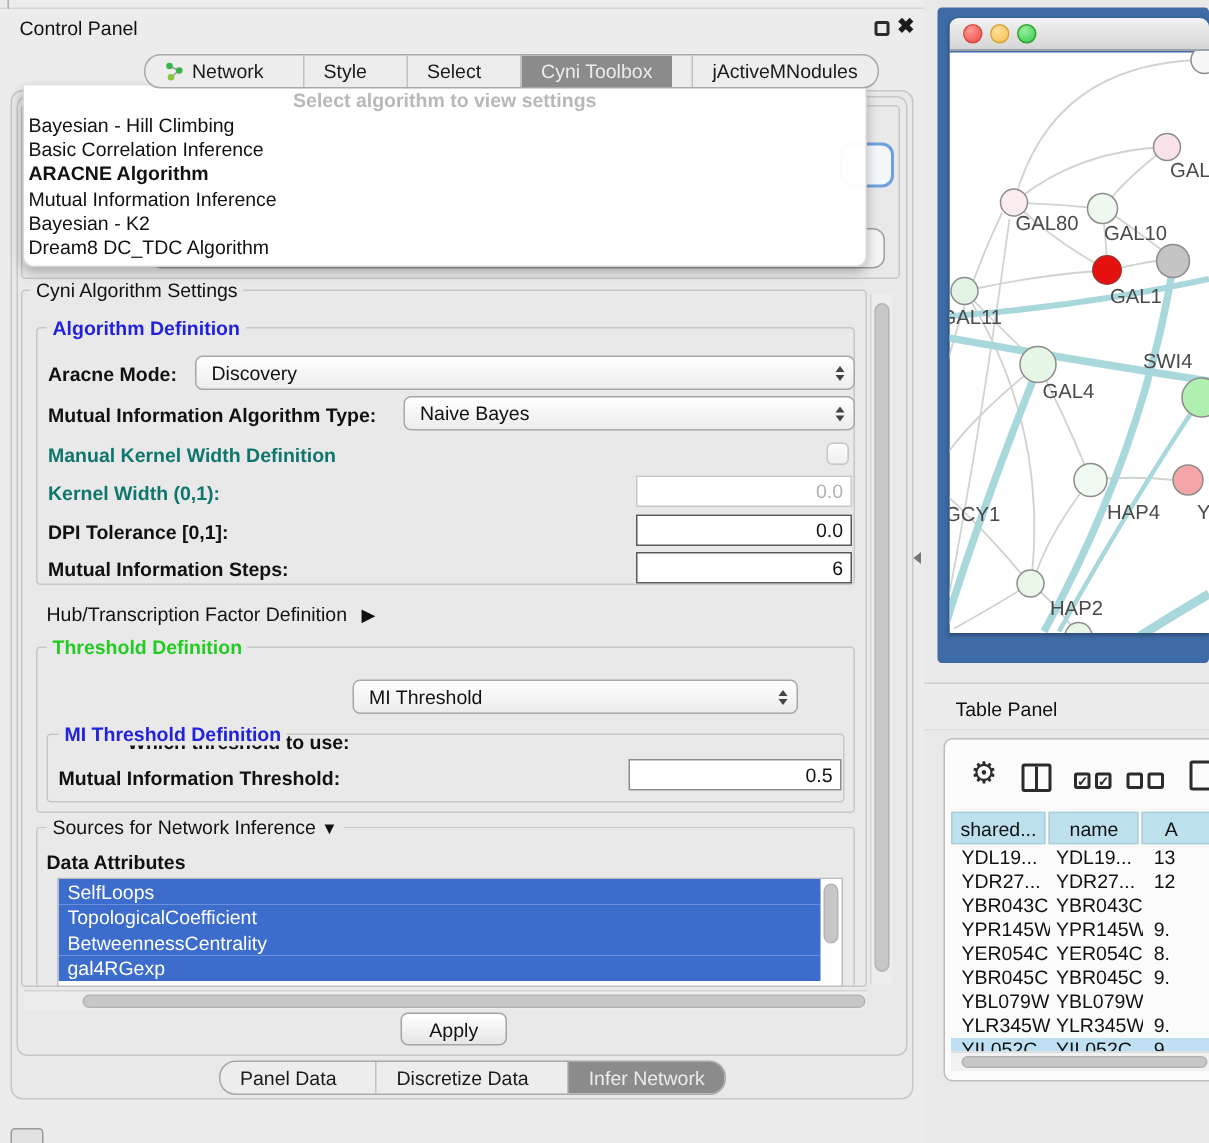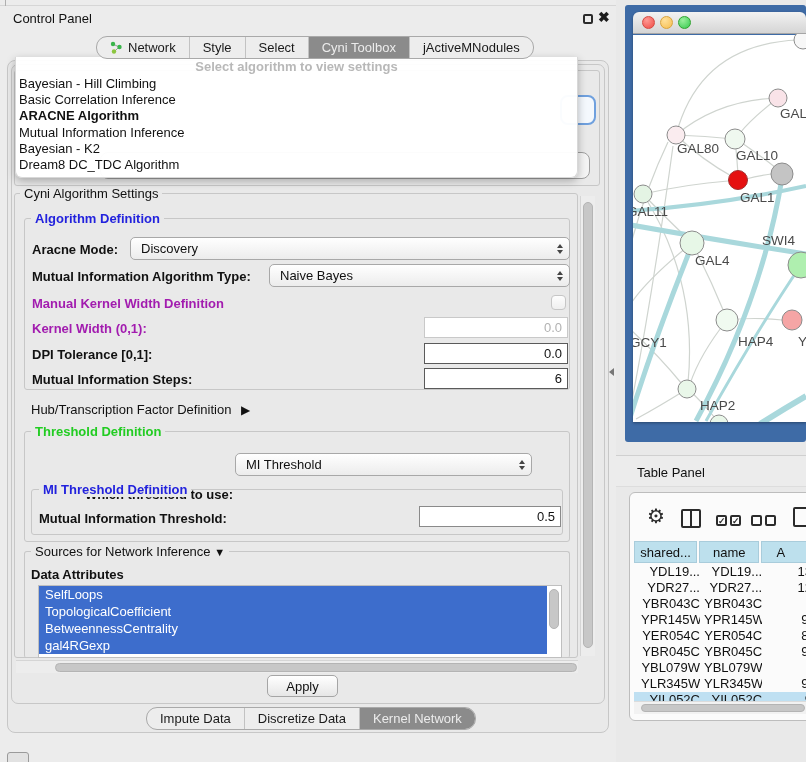--- a/index.html
+++ b/index.html
@@ -15,27 +15,27 @@
   .combo .arrows i{width:0;height:0;border-left:3.5px solid transparent;border-right:3.5px solid transparent;display:block;}
   .combo .arrows i.up{border-bottom:4px solid #444;margin-bottom:2px;}
   .combo .arrows i.dn{border-top:4px solid #444;}
   .tfield{background:#fff;border:1px solid #5A5A5A;height:21px;line-height:19px;text-align:right;
           padding:0 5px;box-sizing:border-box;}
   .tfield.disabled{border-color:#C9C9C9;color:#B2B2B2;}
   .grp{border:1px solid #C7C7C7;border-radius:3px;}
   .gtitle{position:absolute;background:#E9E9E9;padding:0 4px;white-space:nowrap;font-weight:700;}
   .lbl{white-space:nowrap;}
   .bold{font-weight:700;}
-  .gray{color:#a21caf;}
+  .gray{color:#0f766e;}
   .checkbox{width:15px;height:15px;border:1px solid #C6C6C6;border-radius:4px;
             background:linear-gradient(#FDFDFD,#EFEFEF);}
   .vthumb,.hthumb{background:#C7C7C7;border-radius:5px;border:1px solid #B4B4B4;}
   
   .tabbar{display:flex;height:23px;border:1px solid #A9A9A9;border-radius:11px;overflow:hidden;
-          background:#EDEDED;align-items:stretch;}
+          background:#EDEDED;align-items:stretch;gap:13px;}
   .tabbar .tab{display:flex;align-items:center;gap:5px;padding:0 13px;border-left:1px solid #C2C2C2;
                white-space:nowrap;color:#1a1a1a;}
   .tabbar .tab:first-child{border-left:none;}
   .tabbar .tab.sel{background:#8B8B8B;color:#ECECEC;}
   
   #algo-overlay{background:rgba(255,255,255,0.97);border:1px solid #D8D8D8;border-top:none;
         border-radius:0 0 7px 7px;box-shadow:0 3px 8px rgba(0,0,0,0.28);z-index:50;}
   #algo-overlay .ph{color:#B8B8B8;text-align:center;padding-top:2px;height:17px;font-weight:bold;}
   #algo-overlay .it{height:16.2px;line-height:16.2px;padding-left:3px;white-space:nowrap;}
   
@@ -43,21 +43,21 @@
   #attr-list .ai{height:17px;line-height:17px;color:#fff;background:#3D6DCC;padding-left:6px;
                  margin-right:14px;white-space:nowrap;}
   
   .btn{display:flex;align-items:center;justify-content:center;height:22px;border:1px solid #A5A5A5;
        border-radius:5px;background:linear-gradient(#FFFFFF,#E6E6E6);}
   
   #tbl-header{display:flex;gap:2px;background:#FBFBFB;}
   #tbl-header .hc{background:#BDE0ED;height:22px;line-height:22px;text-align:center;
                   border:1px solid #A9CCDB;box-sizing:border-box;overflow:hidden;white-space:nowrap;}
   .trow{display:flex;height:16px;line-height:16px;white-space:nowrap;}
-  .trow .tc{overflow:hidden;box-sizing:border-box;text-align:right;}
+  .trow .tc{overflow:hidden;box-sizing:border-box;}
   
   .light{width:13px;height:13px;border-radius:50%;box-sizing:border-box;}
   
   .mini{width:11px;height:11px;border:2px solid #2b2b2b;border-radius:2px;display:inline-block;
         font-size:9px;line-height:8px;text-align:center;color:#2b2b2b;font-weight:700;box-sizing:border-box;}
 </style>
 </head>
 <body>
 
 <div id="app">
@@ -198,23 +198,23 @@
 
     <div class="abs" style="left:16px;top:654px;width:562px;height:13px;background:#EDEDED;border-top:1px solid #D5D5D5;">
       <div class="hthumb abs" style="left:39px;top:2px;width:522px;height:9px;"></div>
     </div>
 
     <div class="abs btn" style="left:267px;top:669px;width:71px;">
       <span>Apply</span>
     </div>
 
     <div id="bottom-tabbar" class="abs tabbar" style="left:146px;top:701px;">
-        <div class="tab">Impute Data</div>
+        <div class="tab">Panel Data</div>
         <div class="tab">Discretize Data</div>
-        <div class="tab sel">Kernel Network</div>
+        <div class="tab sel">Infer Network</div>
       </div>
   </div>
 
   <div class="abs" style="left:7px;top:752px;width:22px;height:12px;border:1px solid #9A9A9A;border-radius:3px 3px 0 0;background:#E2E2E2;"></div>
 
   <div class="abs" style="left:609px;top:368px;width:0;height:0;border-top:4px solid transparent;border-bottom:4px solid transparent;border-right:5px solid #777;"></div>
 
   <div class="abs" style="left:616px;top:0;width:190px;height:762px;background:#E9E9E9;"></div>
 
   <div class="abs" style="left:625px;top:5px;width:181px;height:437px;background:#3E6BA6;border-radius:3px;">

